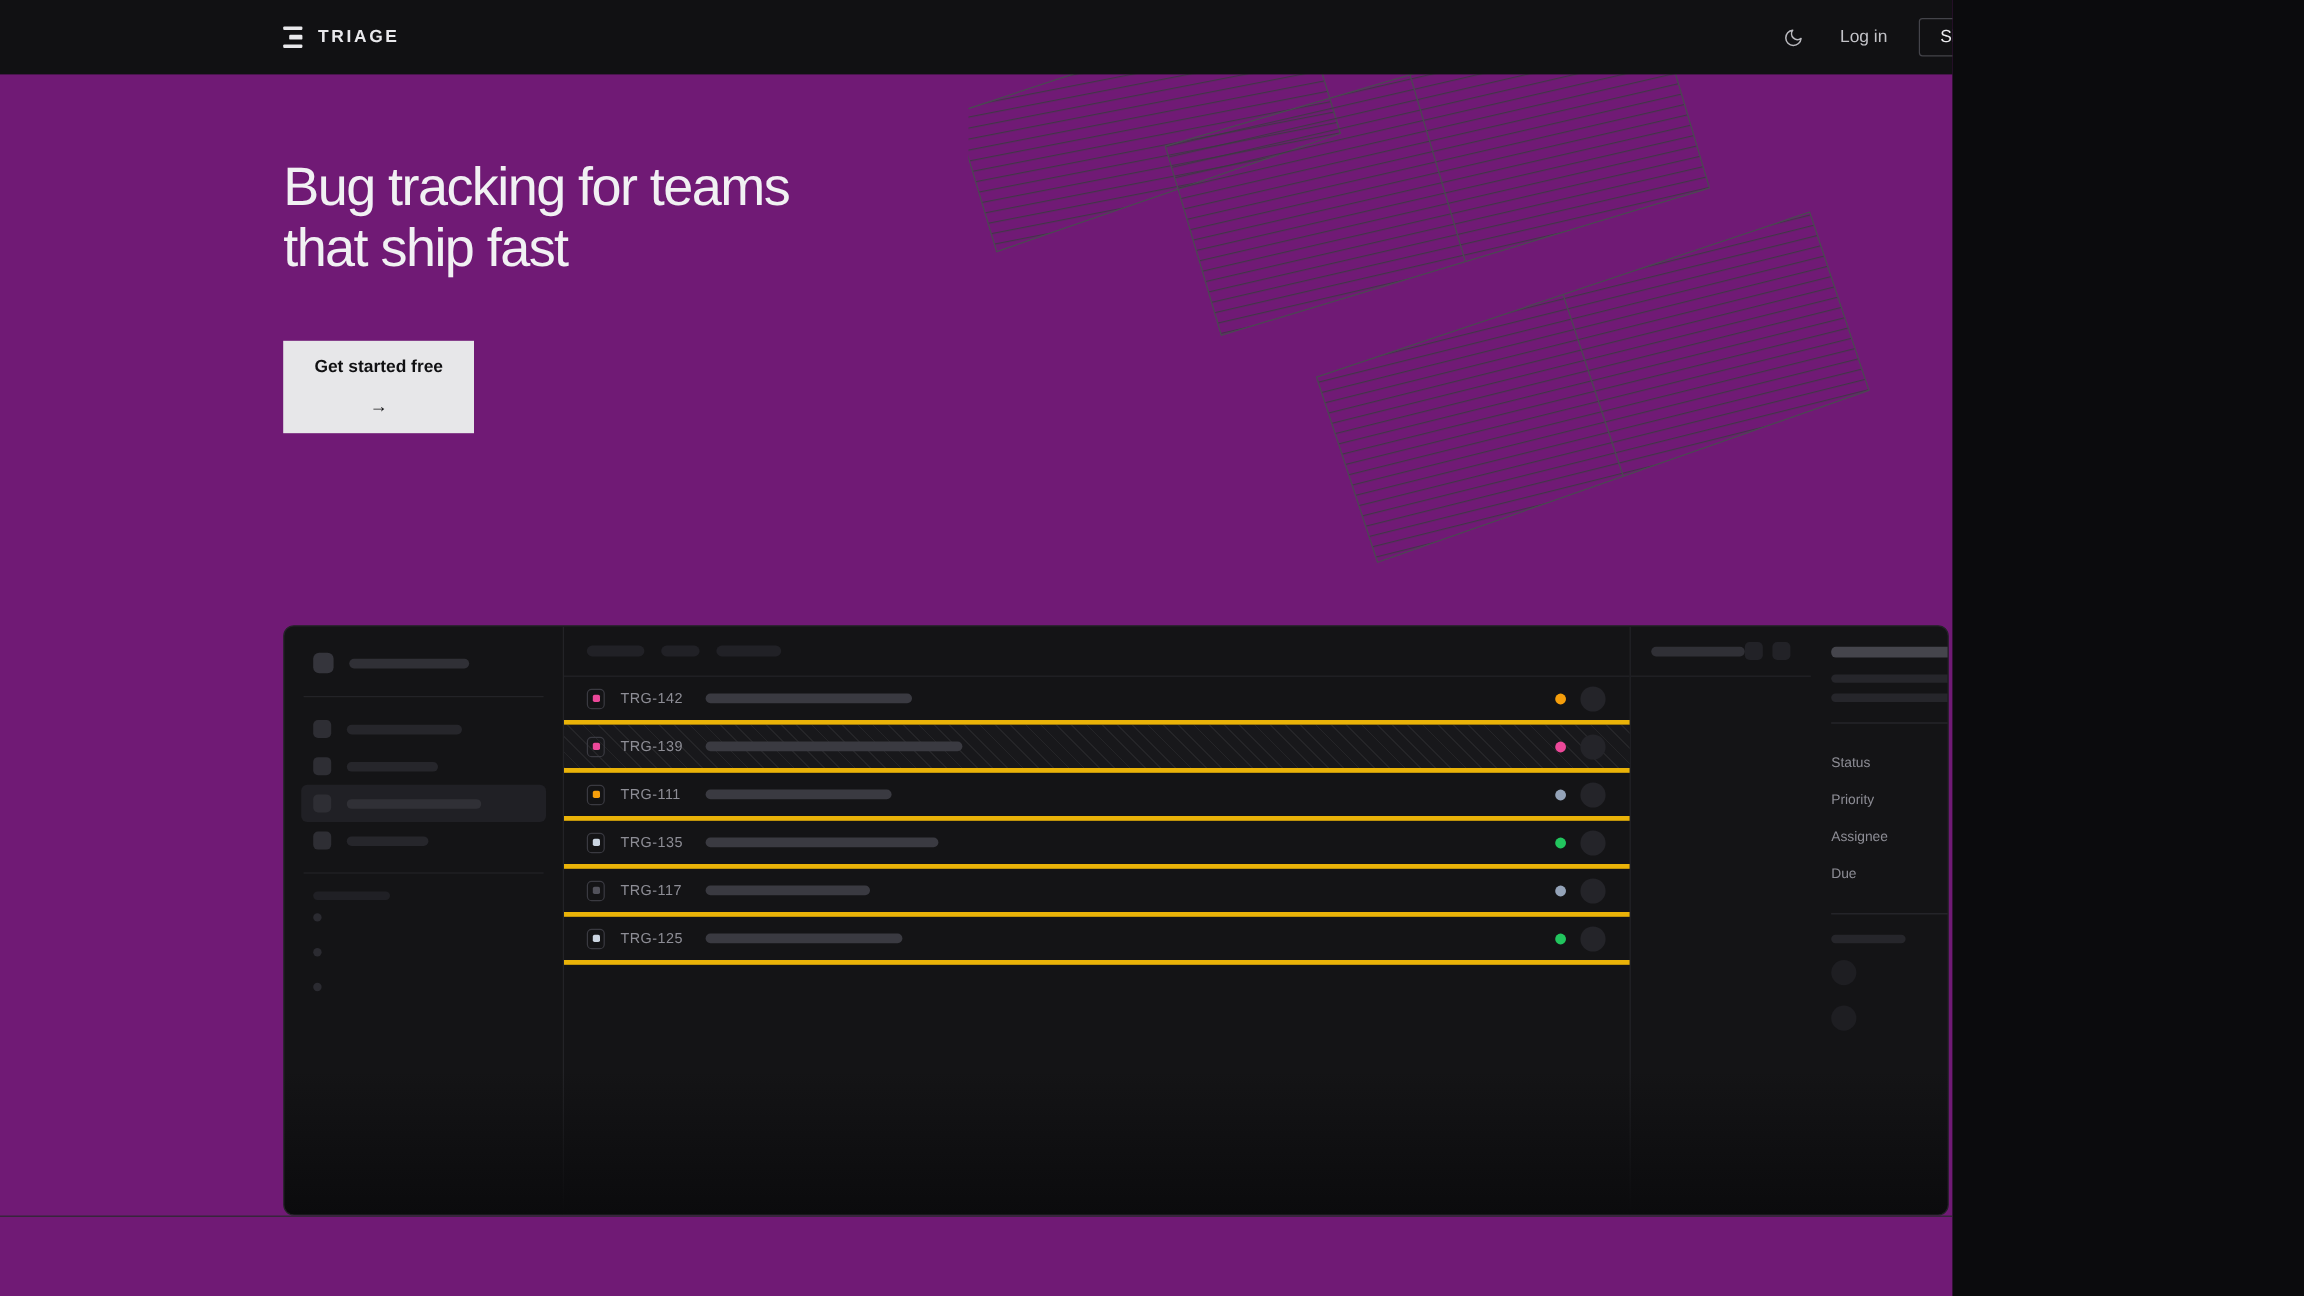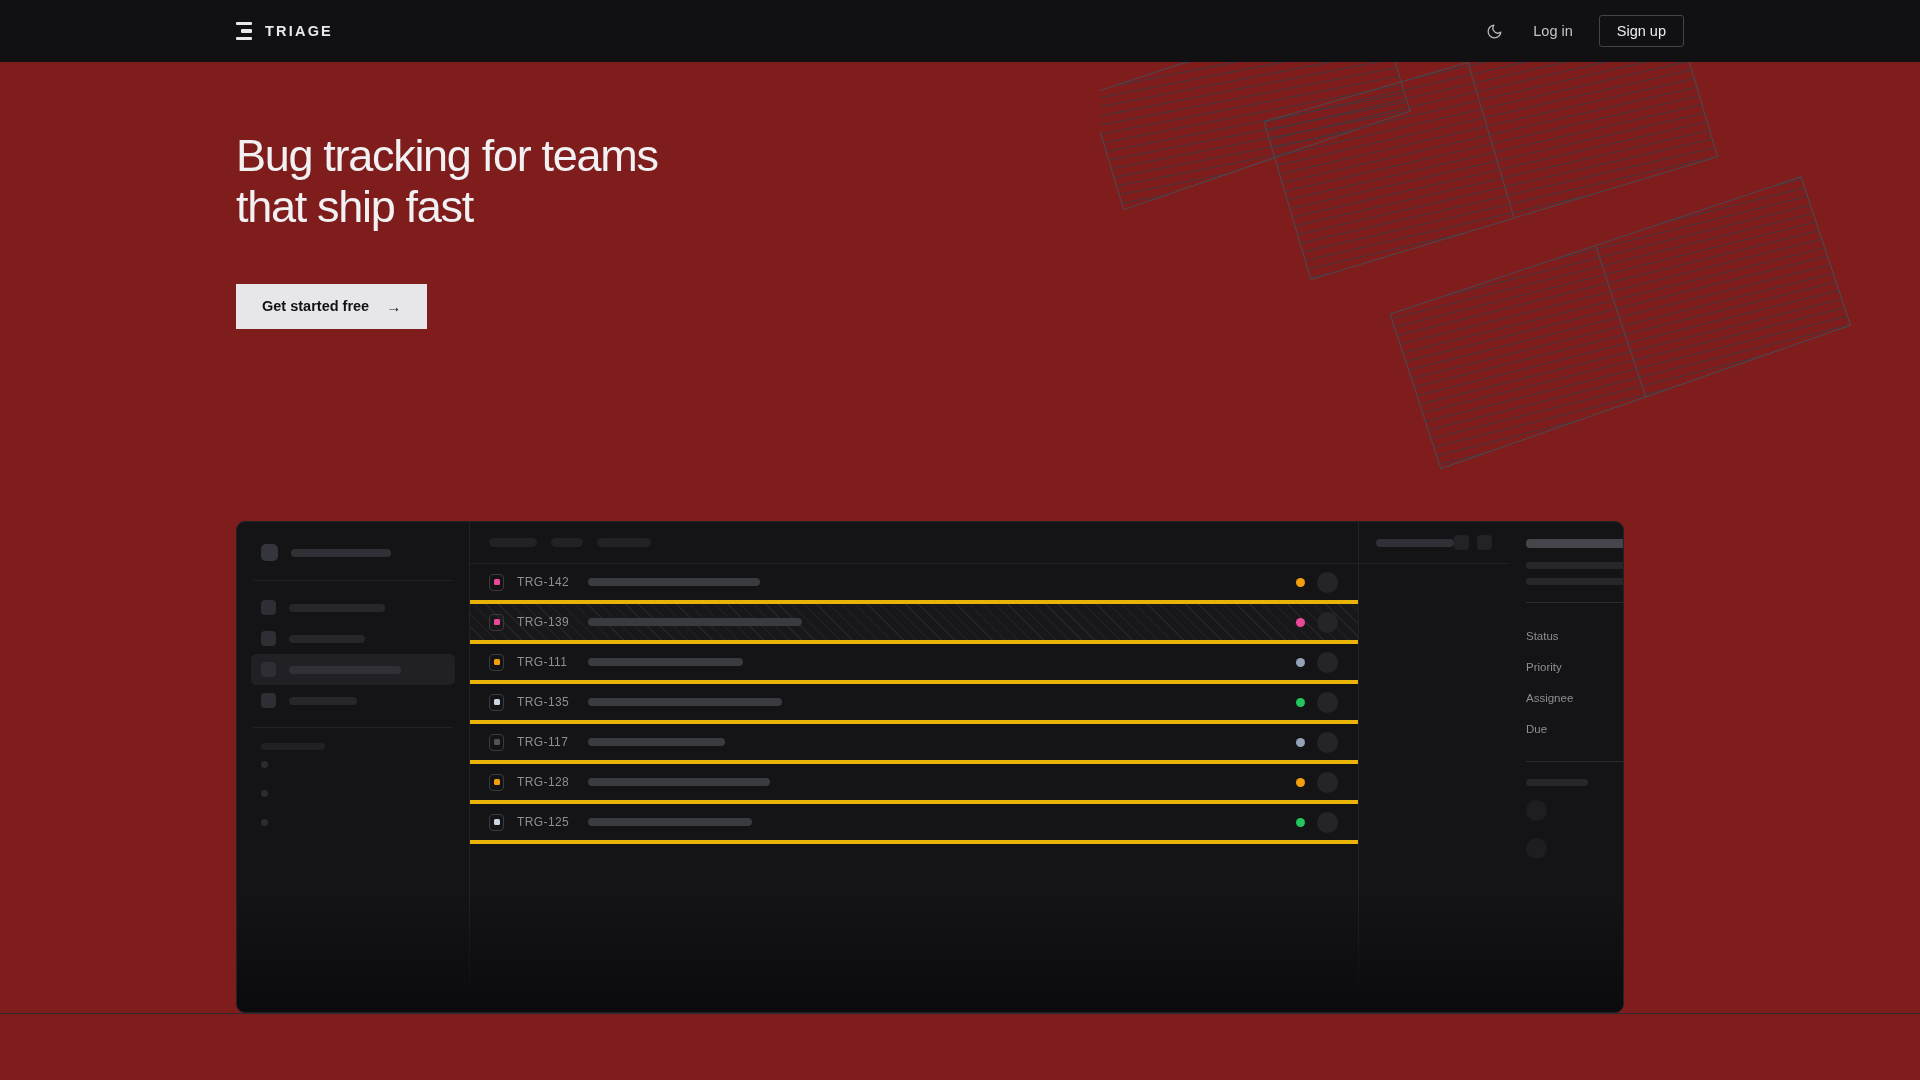--- a/index.html
+++ b/index.html
@@ -4,21 +4,21 @@
 <style>
   * { margin:0; padding:0; box-sizing:border-box; }
   html, body { width:1920px; height:1080px; overflow:hidden; }
   body {
     background:#0b0b0d;
     font-family:"Liberation Sans", sans-serif;
     -webkit-font-smoothing:antialiased;
   }
 
   
-  .page { position:relative; width:1920px; height:1080px; background:#7f1d1d; overflow:hidden; }
+  .page { position:relative; width:1627px; height:1080px; background:#701a75; overflow:hidden; }
 
   
   .nav {
     position:absolute; top:0; left:0; width:1920px; height:62px;
     background:#111113;
     display:flex; align-items:center;
     z-index:40;
   }
   .nav-inner {
     width:100%; padding:0 236px 0 236px;
@@ -54,21 +54,21 @@
     color:#f1f1f3; font-size:45px; line-height:1.135; font-weight:400;
     letter-spacing:-1.3px; margin-top:68px; white-space:pre-line;
   }
   .hero-sub {
     color:#8d8d95; font-size:16.5px; line-height:1.75; margin-top:46px;
     white-space:pre-line;
   }
   .cta {
     margin-top:52px; display:inline-flex; align-items:center; gap:17px;
     background:#e7e7e9; color:#111113; font-size:14.5px; font-weight:700;
-    padding:15px 26px; border:none; line-height:1;
+    padding:15px 26px; border:none; line-height:1;flex-direction:column;
   }
   .cta .arrow { font-size:15px; font-weight:400; }
 
   
   .mock {
     position:absolute; left:236px; top:521px; width:1388px; height:492px;
     background:#141416; border:1px solid #232327; border-radius:9px;
     display:flex; overflow:hidden; z-index:10;
   }
   .mock::after{
@@ -287,31 +287,20 @@
             </span>
             <span class="row-key">TRG-117</span>
             <span class="row-title" style="width:137px"></span>
             <span class="row-right">
               <span class="sdot" style="background:#94a3b8"></span>
               <span class="av"></span>
             </span>
           </div>
           <div class="row">
             <span class="prio">
-              <i style="background:#f59e0b"></i>
-            </span>
-            <span class="row-key">TRG-128</span>
-            <span class="row-title" style="width:182px"></span>
-            <span class="row-right">
-              <span class="sdot" style="background:#f59e0b"></span>
-              <span class="av"></span>
-            </span>
-          </div>
-          <div class="row">
-            <span class="prio">
               <i style="background:#cbd5e1"></i>
             </span>
             <span class="row-key">TRG-125</span>
             <span class="row-title" style="width:164px"></span>
             <span class="row-right">
               <span class="sdot" style="background:#22c55e"></span>
               <span class="av"></span>
             </span>
           </div>
         </div>

